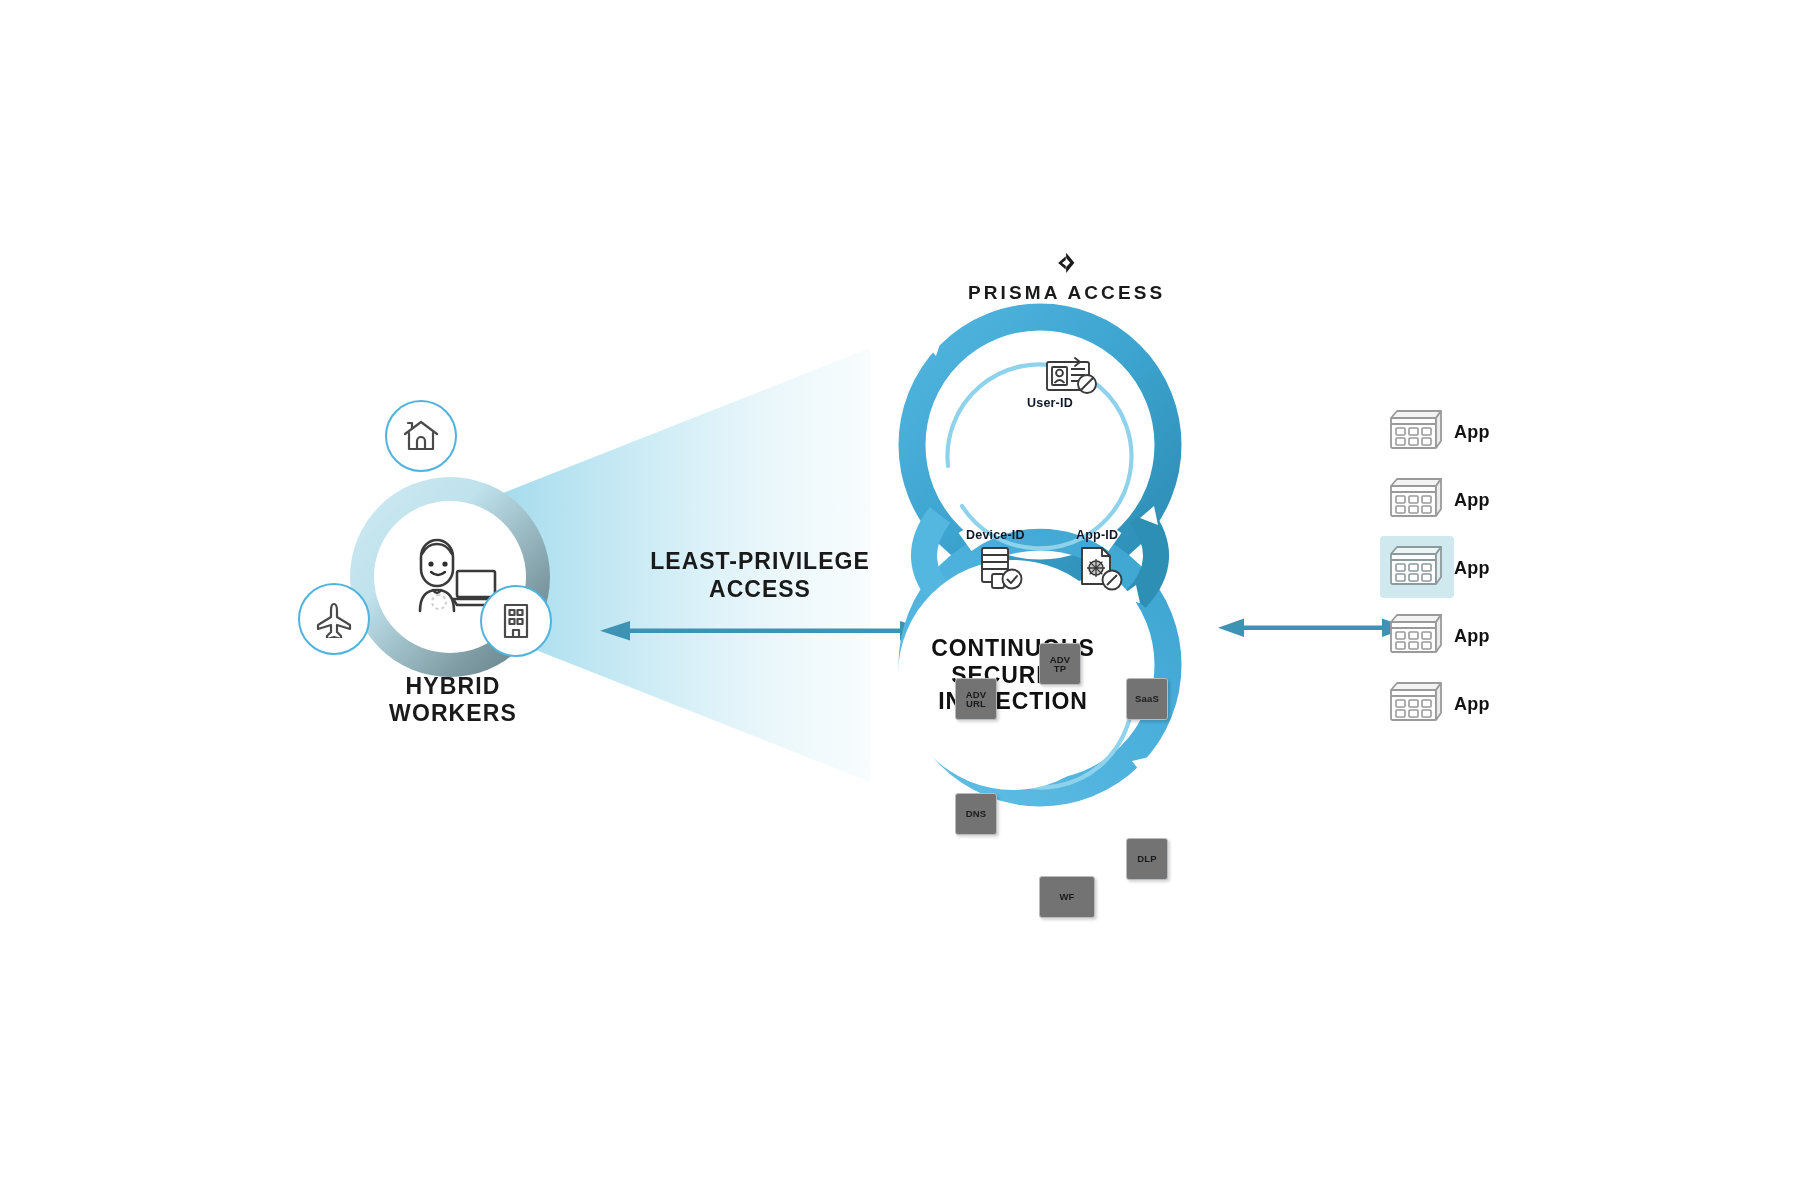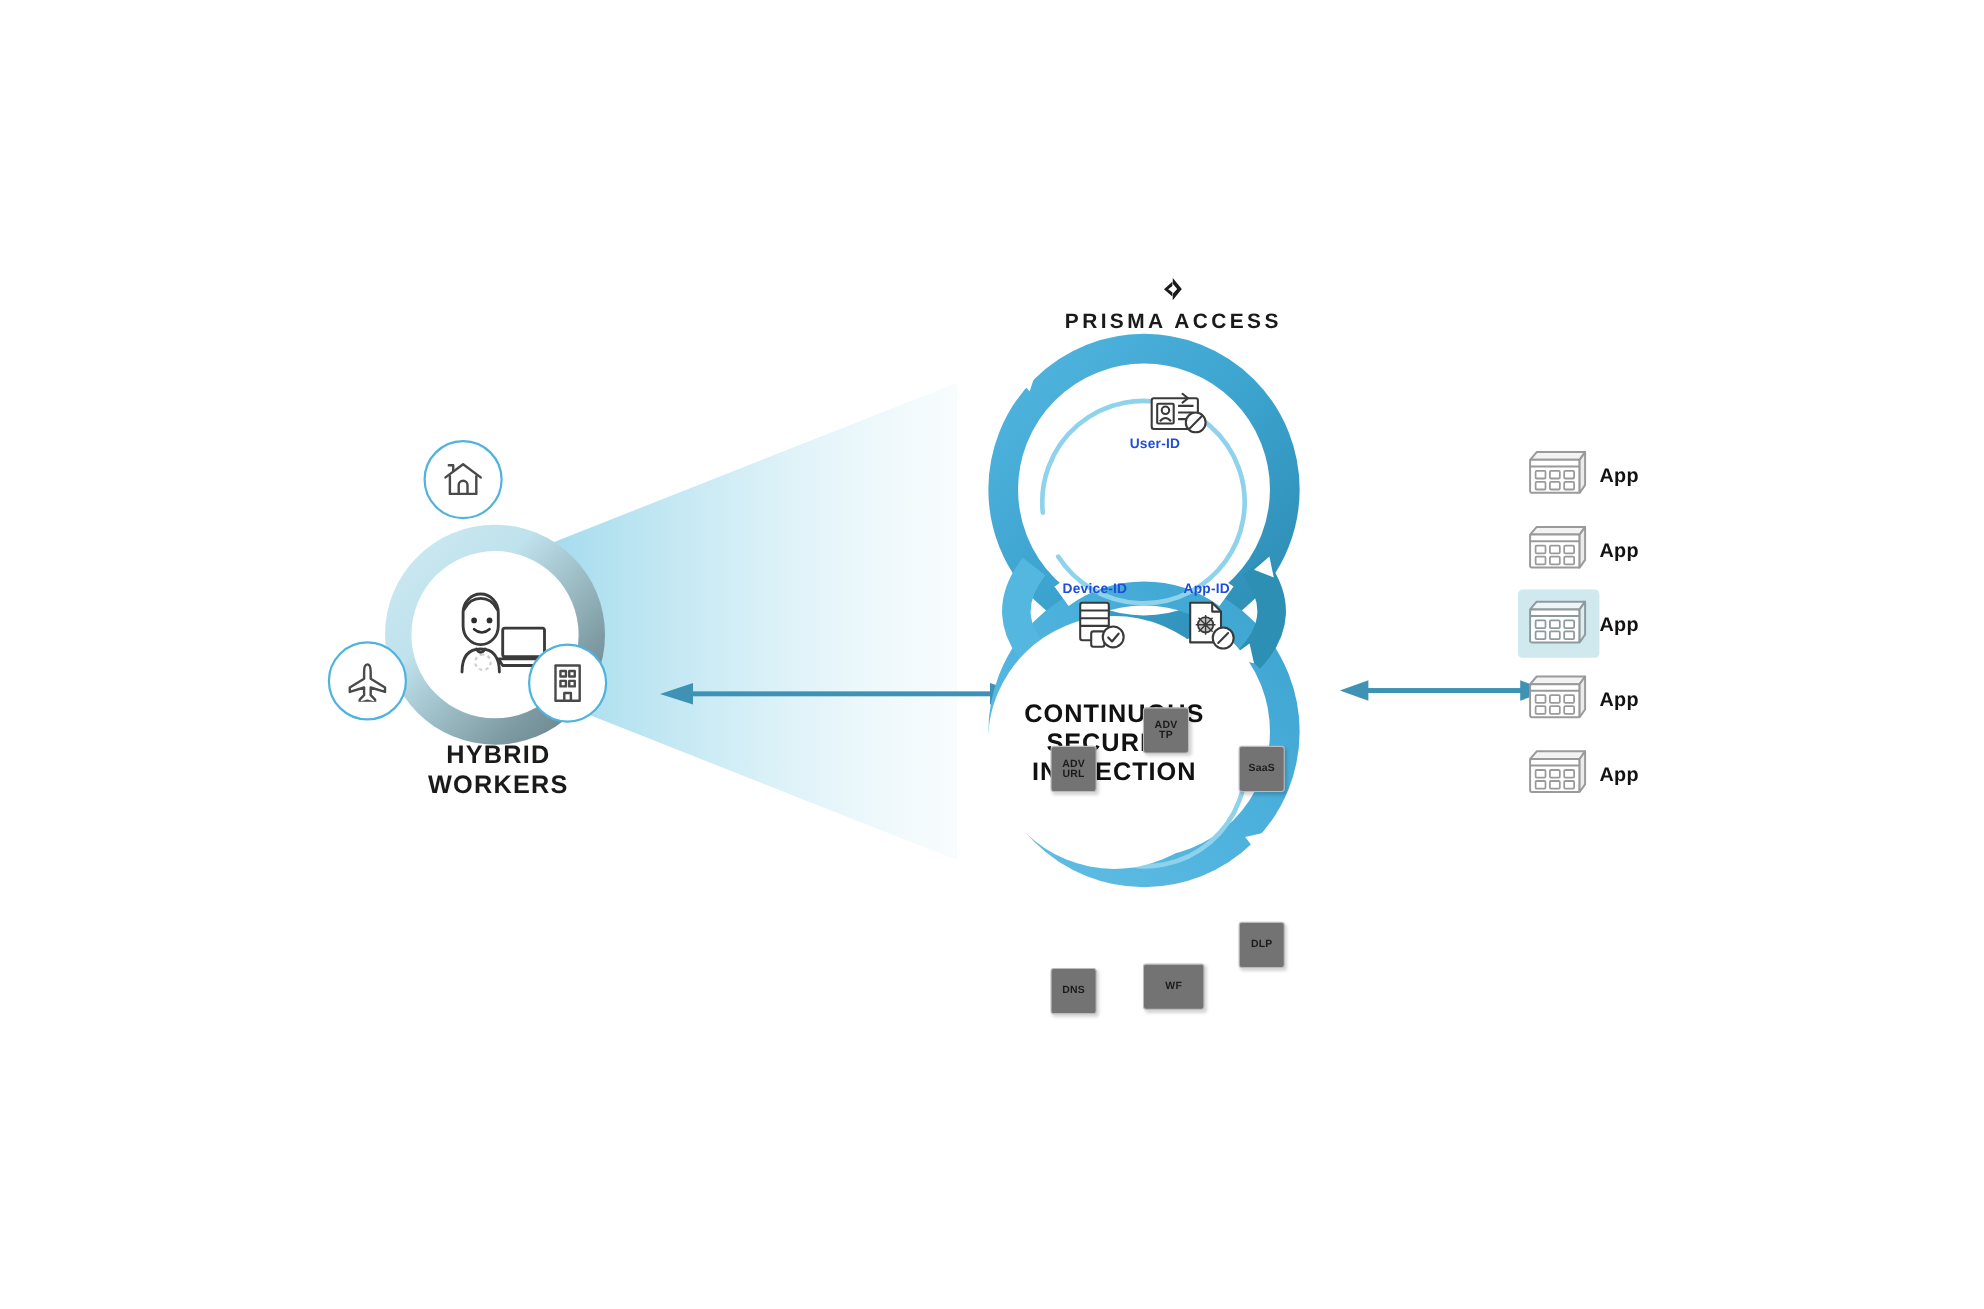--- a/index.html
+++ b/index.html
@@ -77,21 +77,21 @@
     position:absolute;background:#737373;border:1.6px solid #b9bcbe;border-radius:3px;
     box-shadow:2px 2px 3px rgba(0,0,0,.17);
     display:flex;align-items:center;justify-content:center;
     box-sizing:border-box;
   }
   .chip-label{
     font-size:9.5px;font-weight:bold;color:#1b1b1b;text-align:center;
     line-height:1.0;white-space:pre-line;letter-spacing:.2px;
   }
   .nodecap{
-    position:absolute;font-size:12.5px;font-weight:bold;color:#1d4ed8;
+    position:absolute;font-size:12.5px;font-weight:bold;color:#0f172a;
     letter-spacing:.2px;white-space:nowrap;
   }
 
   
   #apps{position:absolute;left:1380px;top:400px;width:130px;}
   .app-row{width:130px;margin-bottom:6px;display:flex;align-items:center;}
   .app-icon-wrap{width:74px;height:62px;display:flex;align-items:center;justify-content:center;border-radius:4px;}
   .app-icon-wrap.hl{background:#cfe9ef;}
   .app-caption{font-size:18px;font-weight:bold;color:#121212;margin-top:2px;letter-spacing:.3px;}
 
@@ -169,20 +169,24 @@
             <rect x="19.5" y="18" width="5" height="5"></rect>
           <path d="M15 36 v-7 h6 v7"></path>
         </g>
       </svg>
     </div>
 
     <div id="workers-label">HYBRID
 WORKERS</div>
   </div>
 
+  <div id="lpa">
+    <div id="lpa-text">LEAST-PRIVILEGE
+ACCESS</div>
+  </div>
   <svg id="lpa-arrow" viewBox="0 0 330 26">
     <g fill="#3E93B4">
       <rect x="26" y="10.5" width="278" height="4.5"></rect>
       <path d="M0 12.8 L30 3 L30 22.5 Z"></path>
       <path d="M330 12.8 L300 3 L300 22.5 Z"></path>
     </g>
   </svg>
 
   <svg id="loop" viewBox="0 0 400 560">
     <defs>
@@ -277,21 +281,21 @@
   </div>
   <div class="chip" style="left:1126px;top:678px;width:42px;height:42px;">
     <span class="chip-label">SaaS</span>
   </div>
   <div class="chip" style="left:1126px;top:838px;width:42px;height:42px;">
     <span class="chip-label">DLP</span>
   </div>
   <div class="chip" style="left:1039px;top:876px;width:56px;height:42px;">
     <span class="chip-label">WF</span>
   </div>
-  <div class="chip" style="left:955px;top:880px;width:42px;height:42px;">
+  <div class="chip" style="left:955px;top:793px;width:42px;height:42px;">
     <span class="chip-label">DNS</span>
   </div>
 
   <svg id="apps-arrow" viewBox="0 0 190 26">
     <g fill="#3E93B4">
       <rect x="22" y="10.5" width="146" height="4.5"></rect>
       <path d="M0 12.8 L26 3.5 L26 22 Z"></path>
       <path d="M190 12.8 L164 3.5 L164 22 Z"></path>
     </g>
   </svg>

